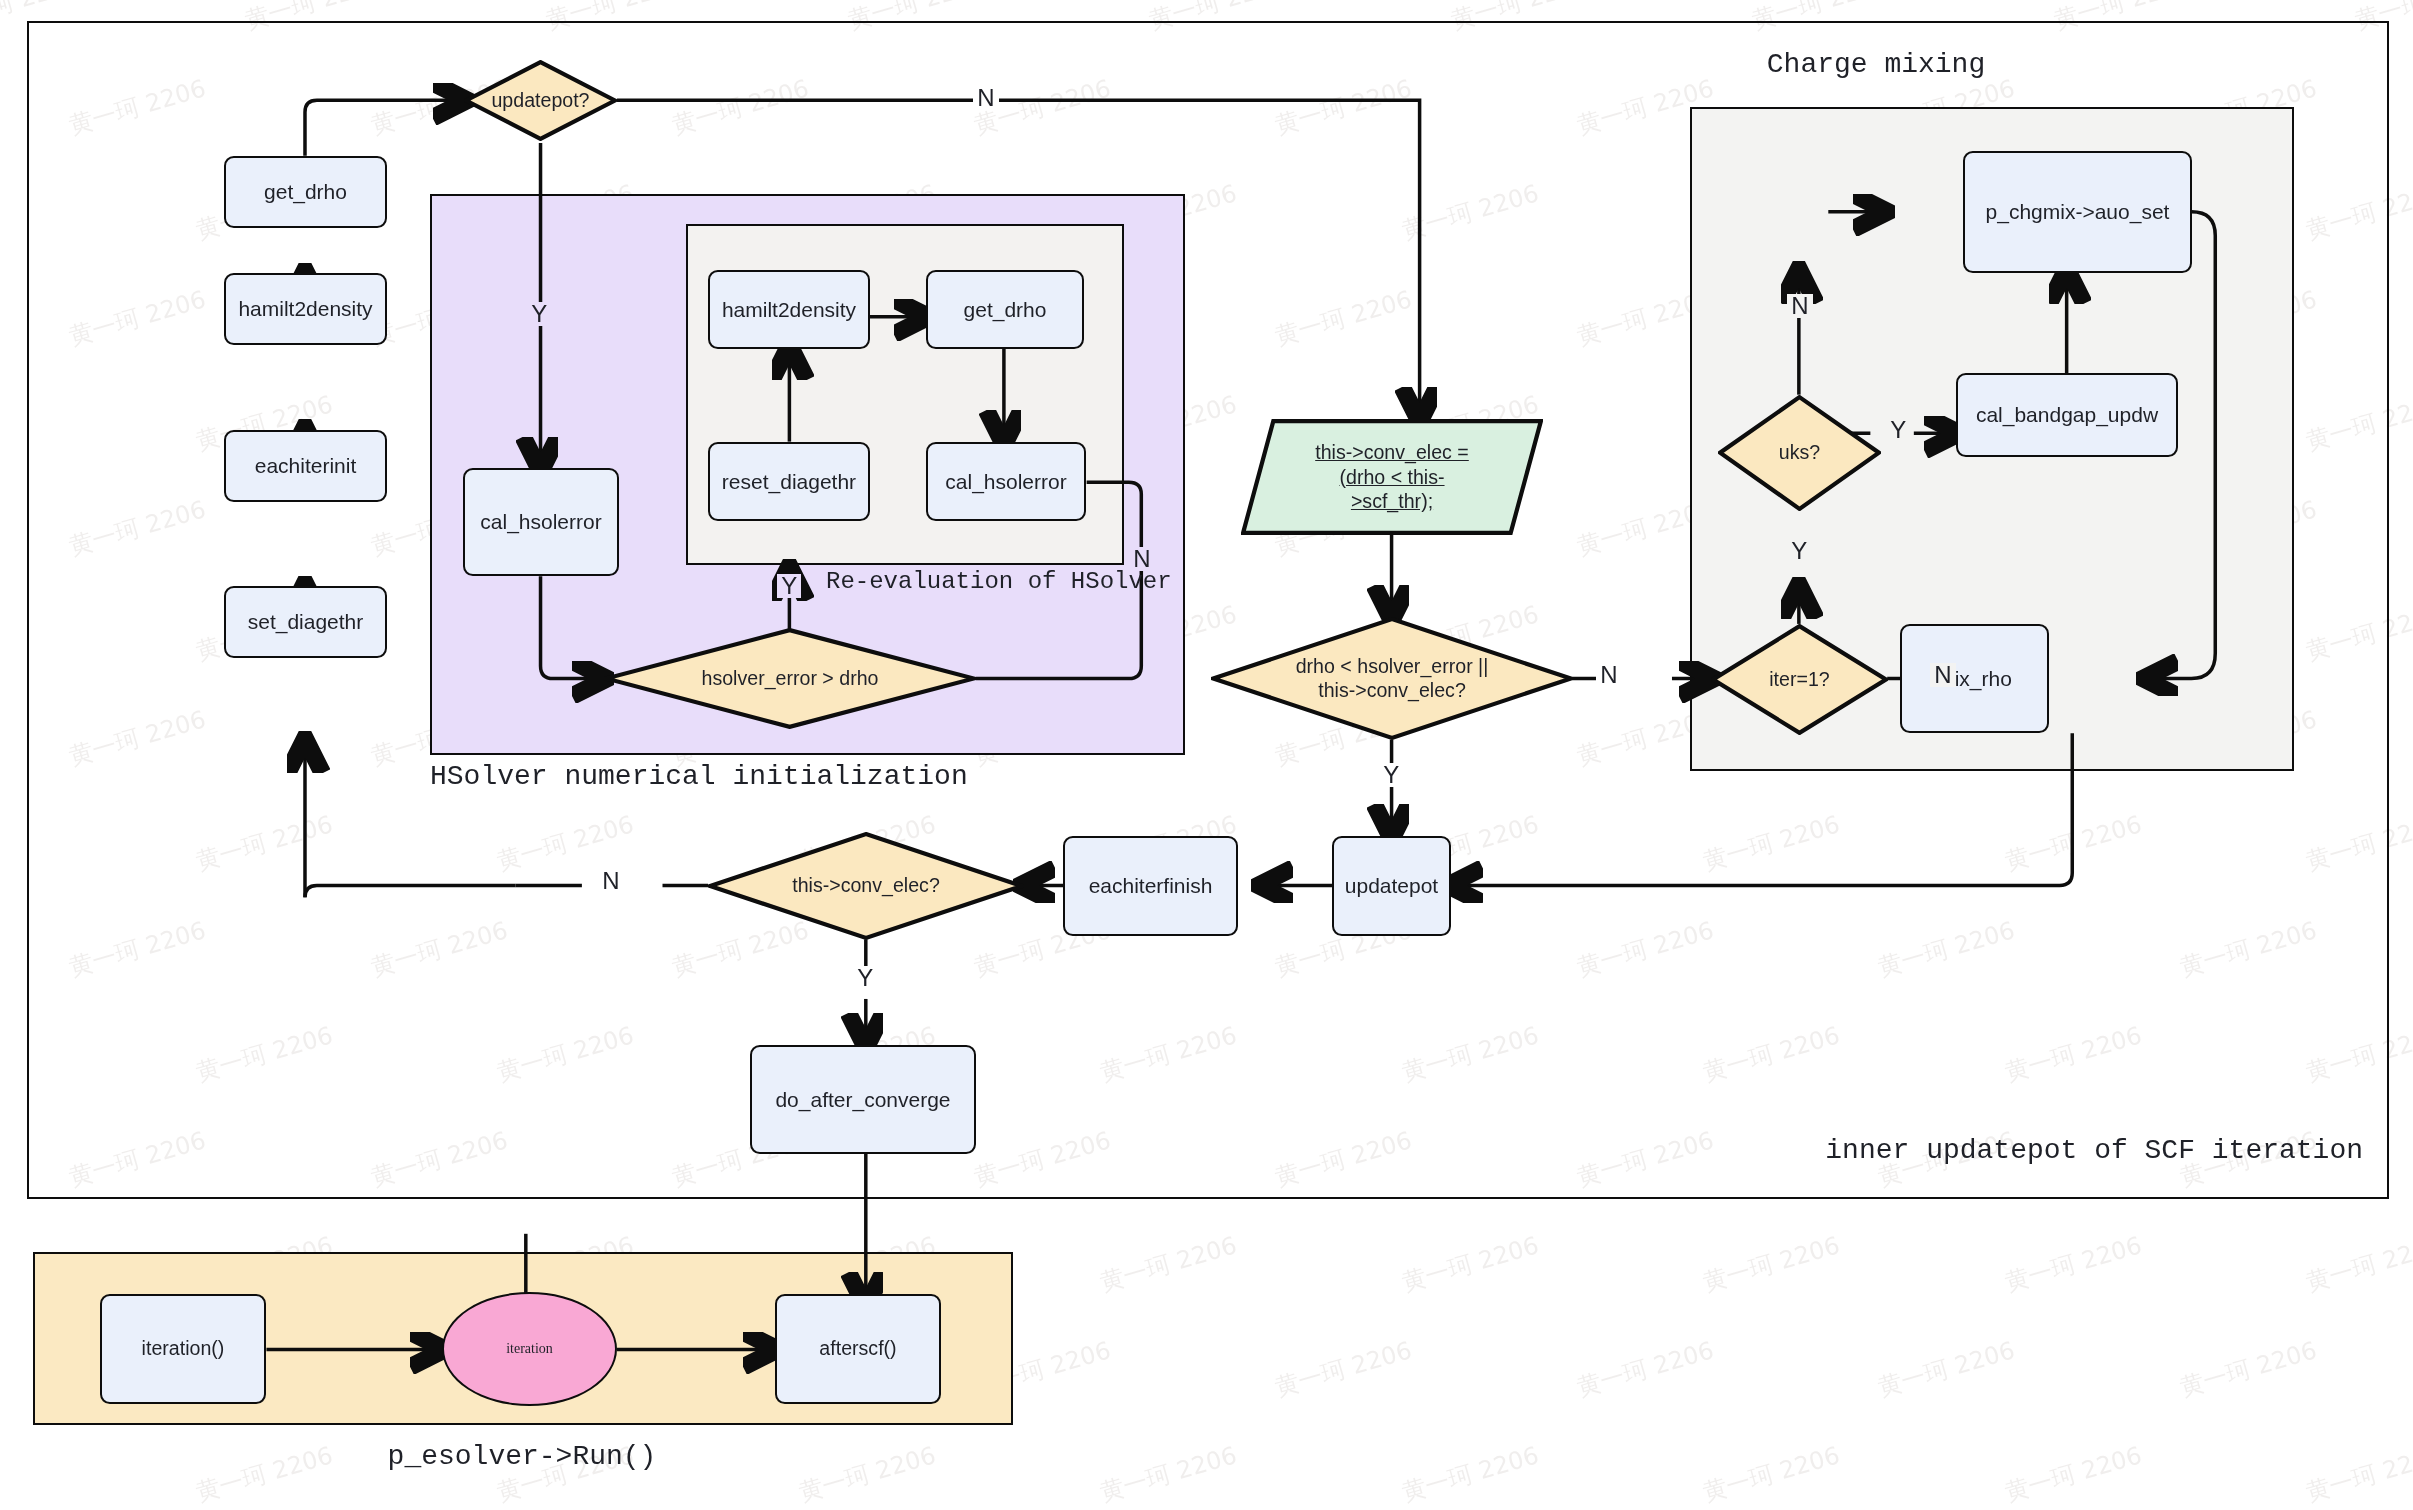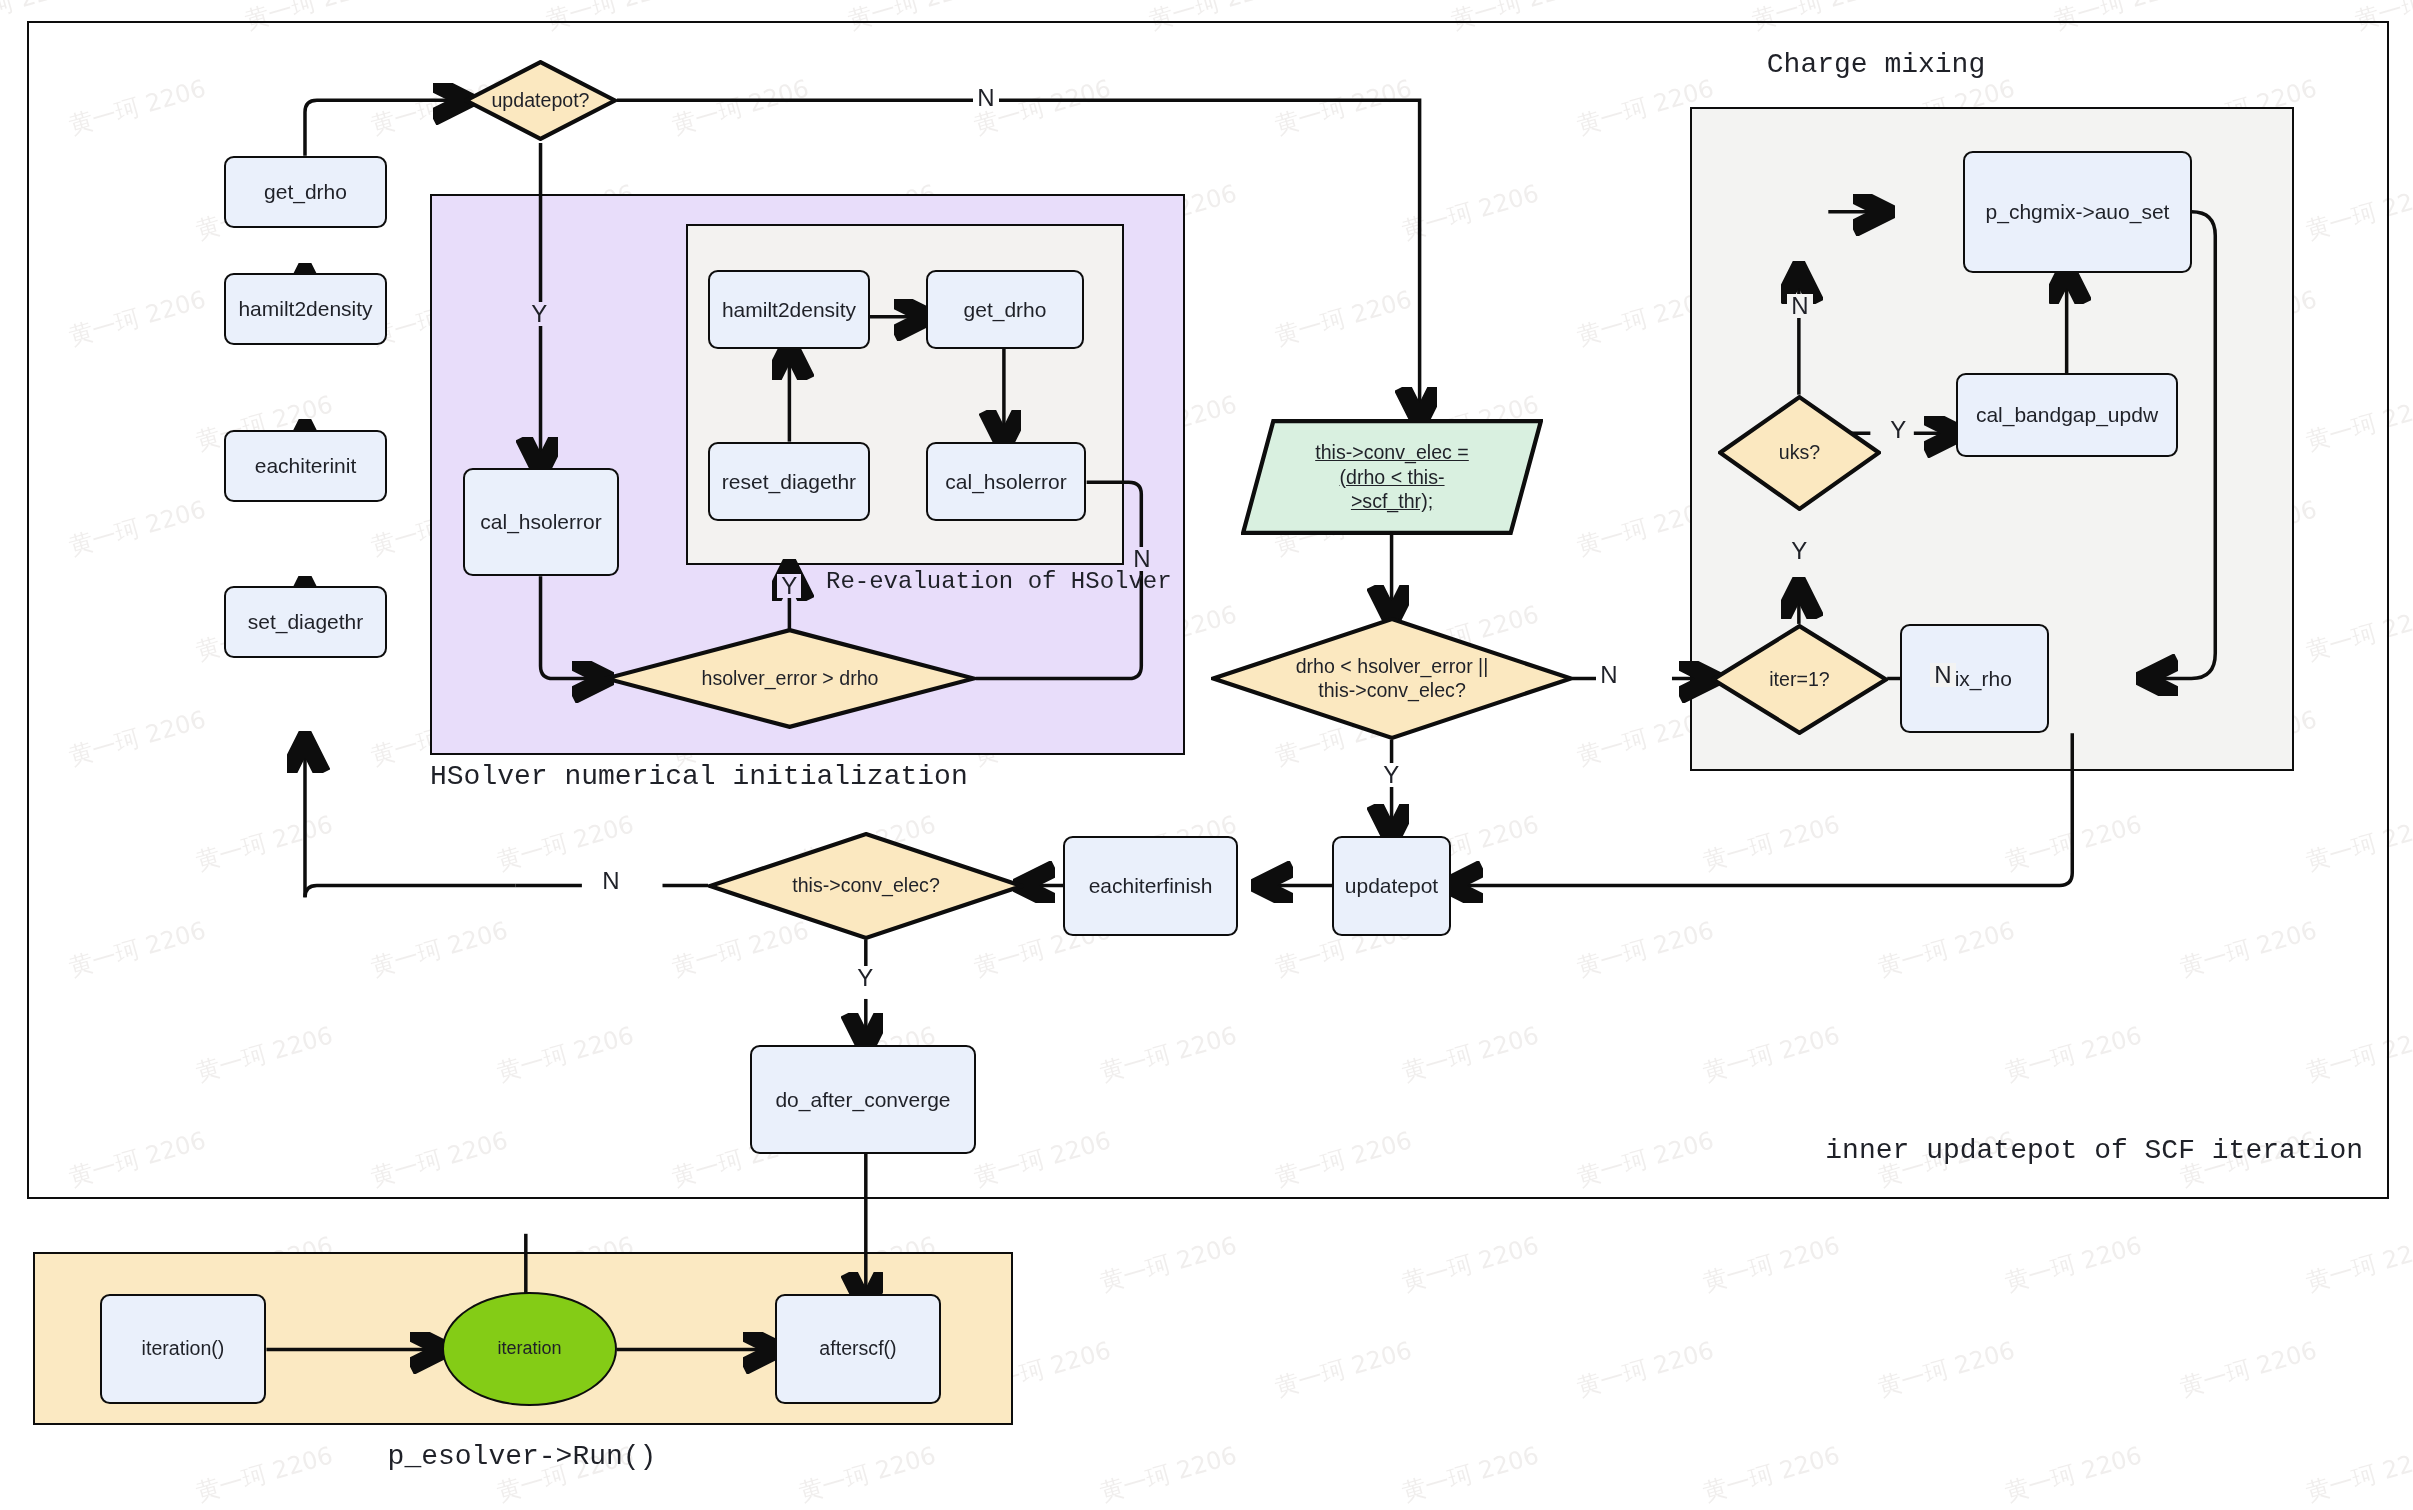--- a/index.html
+++ b/index.html
@@ -10,21 +10,21 @@
   .wm{position:absolute;color:rgba(160,150,140,.16);font-size:24px;
       transform:rotate(-16deg);white-space:nowrap;pointer-events:none;
       font-family:"DejaVu Sans",sans-serif;}
 
   
   .node{position:absolute;box-sizing:border-box;display:flex;align-items:center;
         justify-content:center;text-align:center;line-height:1.22;
         color:#1f2128;border:2.1px solid #0d0d0d;}
   .proc{background:#eaf0fb;border-radius:9.8px;font-size:21px;}
   .proc.small{font-size:19.6px;}
-  .stadium{background:#84cc16;border-radius:50%/50%;font-size:18px;}
+  .stadium{background:#f9a8d4;border-radius:50%/50%;font-size:14px;font-family:Liberation Serif, serif;}
 
   
   .dia{position:absolute;}
   .dia .lbl{position:absolute;inset:0;display:flex;align-items:center;justify-content:center;
             text-align:center;font-size:19.6px;color:#1f2128;line-height:1.2;}
 
   
   .para{position:absolute;box-sizing:border-box;display:flex;align-items:center;
         justify-content:center;text-align:center;font-size:19.6px;color:#1f2128;line-height:1.25;}
 

